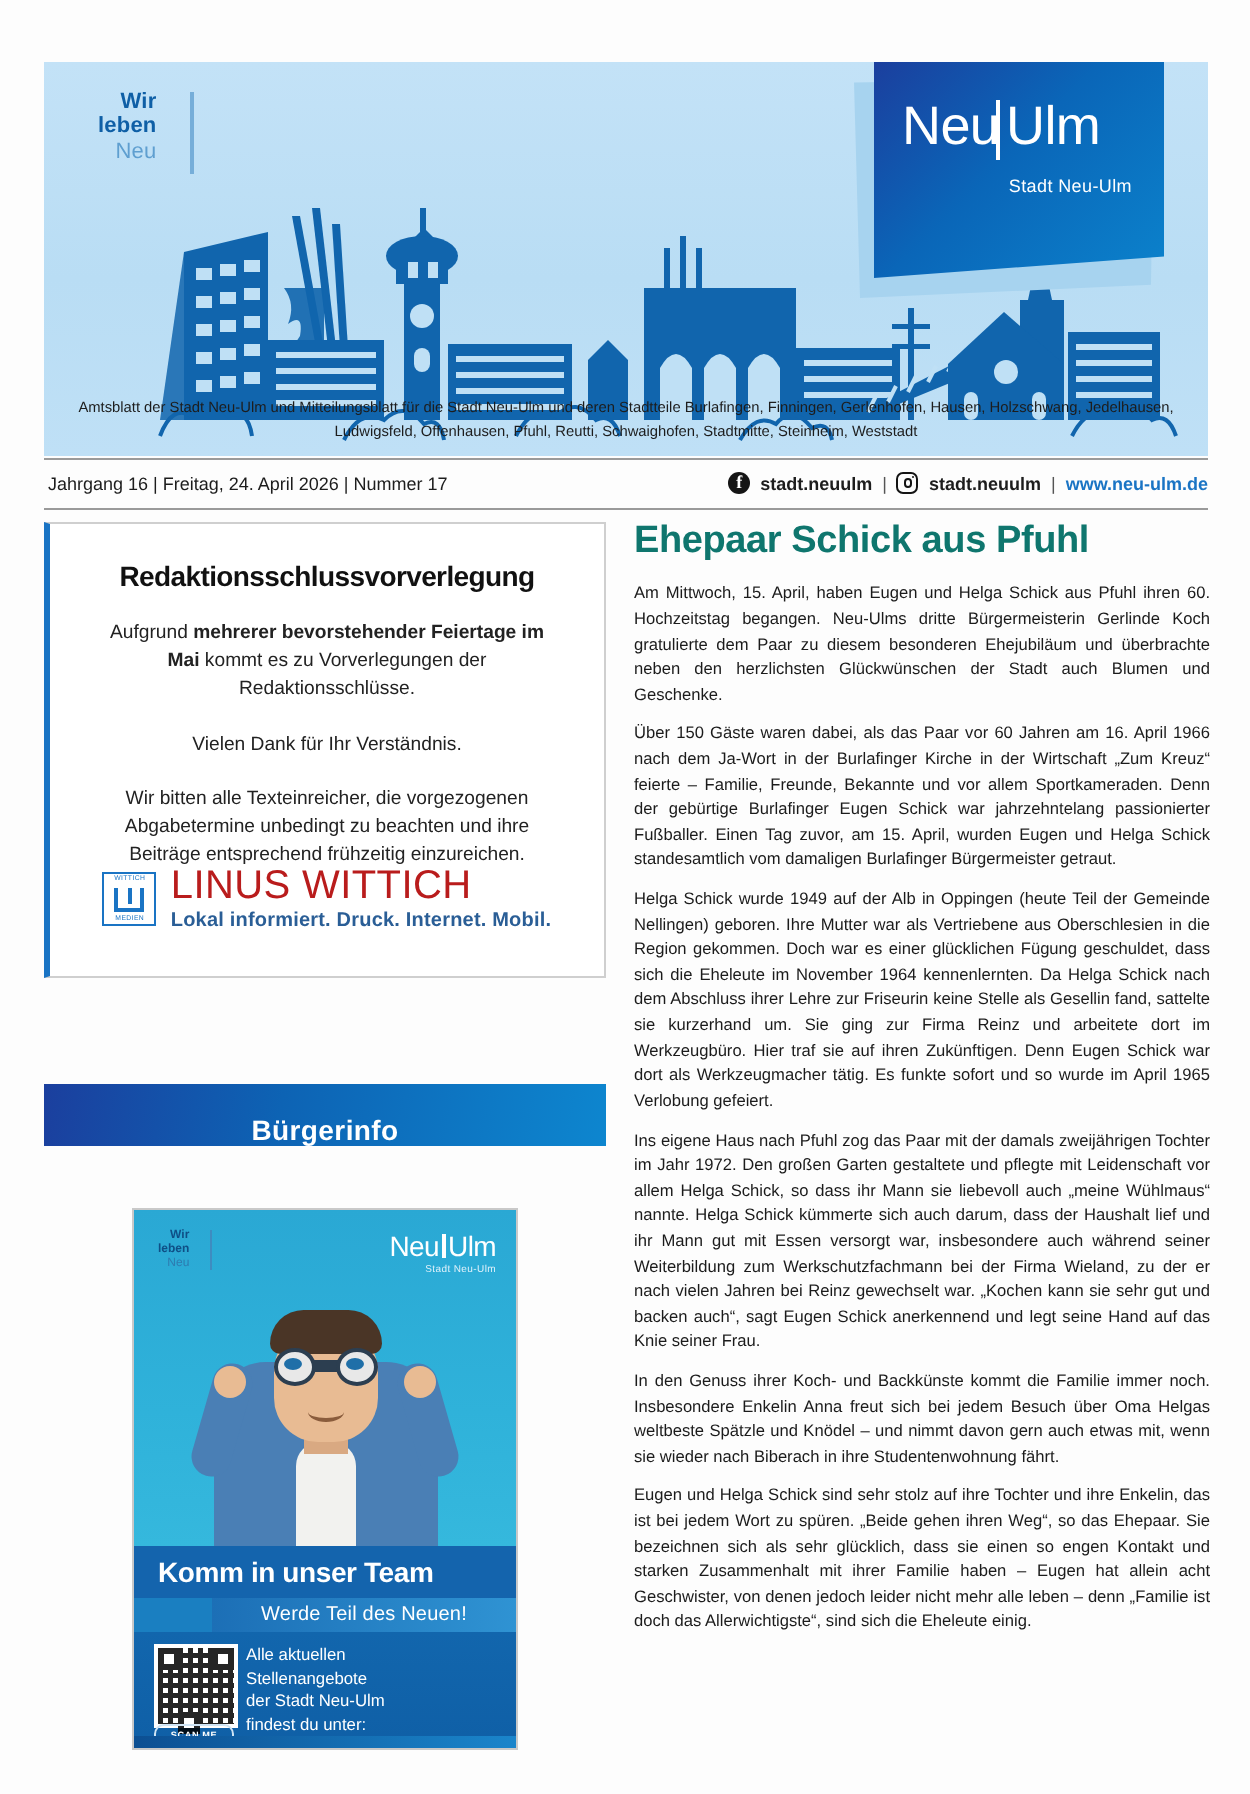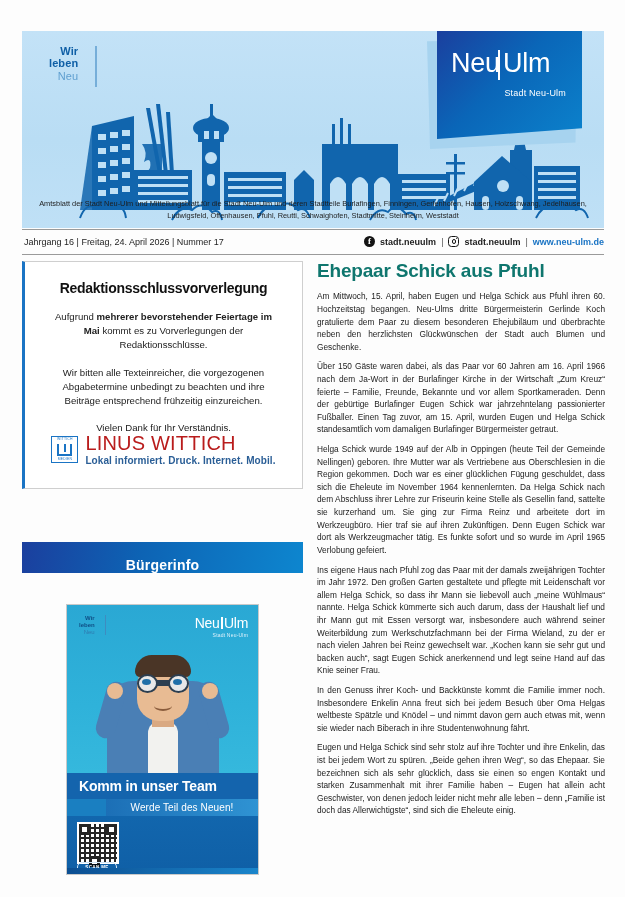--- a/index.html
+++ b/index.html
@@ -425,22 +425,22 @@
       <span class="sep">|</span>
       <span class="url">www.neu-ulm.de</span>
     </div>
   </div>
   <div class="hr-sub"></div>
 
   <div class="notice-box">
     <div class="notice-title">Redaktionsschlussvorverlegung</div>
     <div class="notice-body">
       <p><span>Aufgrund </span><b>mehrerer bevorstehender Feiertage im Mai</b><span> kommt es zu Vorverlegungen der Redaktionsschlüsse.</span></p>
+      <p>Vielen Dank für Ihr Verständnis.</p>
       <p>Wir bitten alle Texteinreicher, die vorgezogenen Abgabetermine unbedingt zu beachten und ihre Beiträge entsprechend frühzeitig einzureichen.</p>
-      <p>Vielen Dank für Ihr Verständnis.</p>
     </div>
     <div class="wittich">
       <div class="wittich-mark">
         <div class="tiny">WITTICH</div>
         <div class="w"></div>
         <div class="tiny">MEDIEN</div>
       </div>
       <div>
         <div class="wittich-name">LINUS WITTICH</div>
         <div class="wittich-tag">Lokal informiert. Druck. Internet. Mobil.</div>
@@ -488,20 +488,27 @@
     </div>
     <div class="ad-lower">
       <div class="qr">
           <div class="qr-grid">
             <div class="qr-pos3"></div>
           </div>
         </div>
       <div class="scanme">
           <span>SCAN ME</span>
         </div>
+      <div class="ad-text">
+        <div>Alle aktuellen</div>
+        <div>Stellenangebote</div>
+        <div>der Stadt Neu-Ulm</div>
+        <div>findest du unter:</div>
+        <span class="strong">neu-ulm.de/stellenangebote</span>
+      </div>
       <div class="ad-footbar"></div>
     </div>
   </div>
 
   <div class="article">
     <div class="art-title">
       <div>Ehepaar Schick aus Pfuhl</div>
     </div>
     <div class="art-body">
       <p>Am Mittwoch, 15. April, haben Eugen und Helga Schick aus Pfuhl ihren 60. Hochzeitstag begangen. Neu-Ulms dritte Bürgermeisterin Gerlinde Koch gratulierte dem Paar zu diesem besonderen Ehejubiläum und überbrachte neben den herzlichsten Glückwünschen der Stadt auch Blumen und Geschenke.</p>

